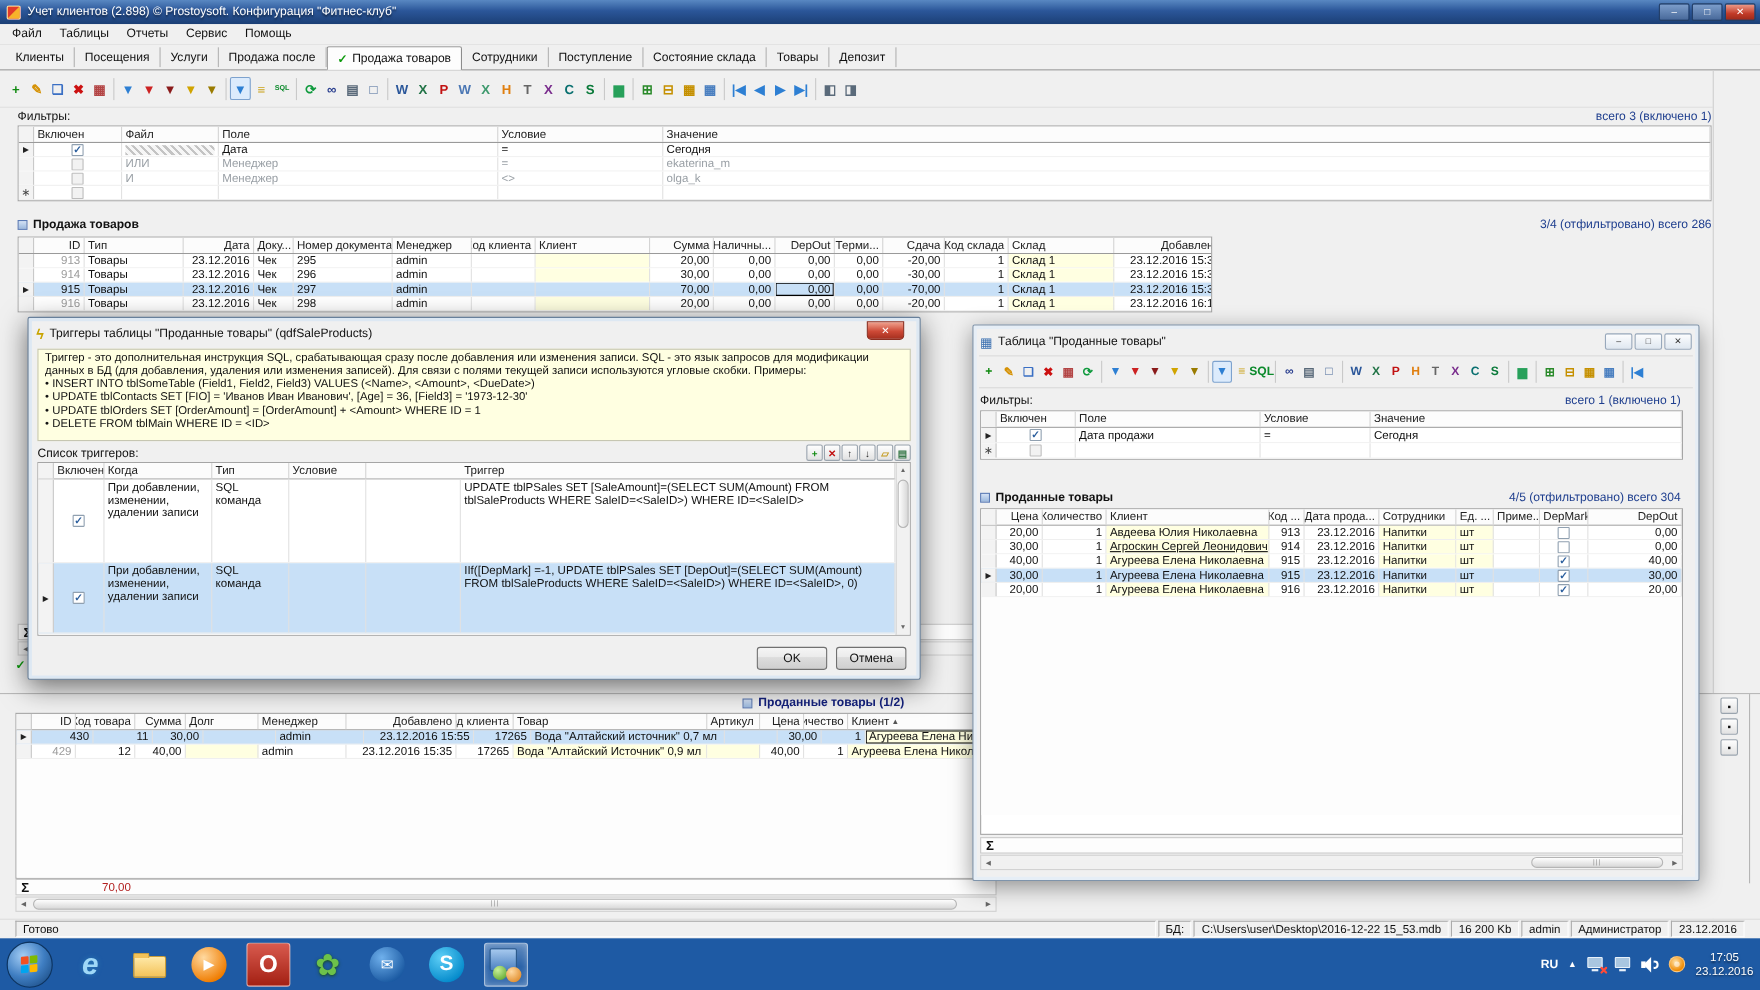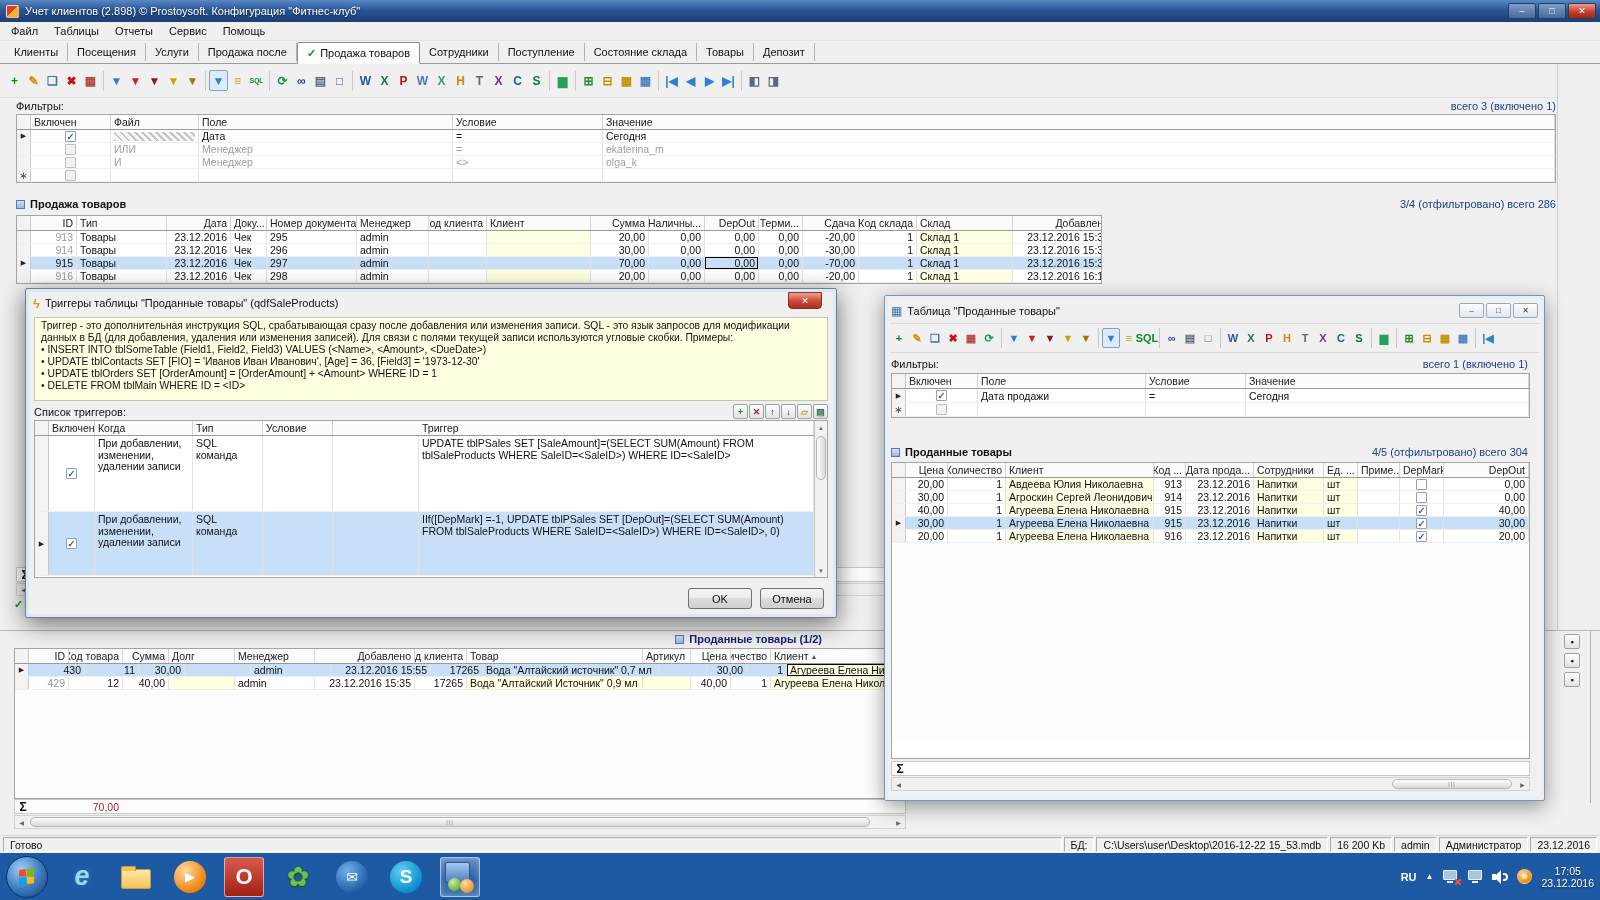--- a/index.html
+++ b/index.html
@@ -115,21 +115,21 @@
 
 
 #bottom-panel{position:absolute;left:0;top:630px;width:1600px;height:205px;background:#f0f0f0;
  border-top:1px solid #b9b9b9;z-index:10}
 #bottom-header{position:absolute;right:778px;top:2px;display:flex;align-items:center;font-weight:bold;color:#14217c}
 #bp-sidebtns{position:absolute;left:1564px;top:3px;display:flex;flex-direction:column;gap:4px}
 #bp-vline{position:absolute;left:1590px;top:0;width:1px;height:172px;background:#b5b5b5}
 
 
 #statusbar{position:absolute;left:0;top:835px;width:1600px;height:18px;background:#f0f0f0;border-top:1px solid #d8d8d8;
- display:flex;align-items:center;padding:0 3px;gap:2px;font-size:10.5px}
+ display:flex;align-items:center;padding:0 14px;gap:2px;font-size:10.5px}
 .seg{height:15px;display:flex;align-items:center;padding:0 6px;white-space:nowrap;
  border:1px solid;border-color:#ababab #fdfdfd #fdfdfd #ababab}
 #status-ready{flex:1}
 
 
 #taskbar{position:absolute;left:0;top:853px;width:1600px;height:47px;display:flex;align-items:center;gap:14px;
  padding:0 6px;background:linear-gradient(180deg,#71aade 0%,#3d7dbd 12%,#1f5da6 46%,#144а8a 50%,#1c58a0 88%,#2f6fb2 100%);
  background-color:#1e5aa4}
 .tb-ico{width:40px;height:40px;display:flex;align-items:center;justify-content:center;border-radius:3px;flex:none}
 .glass{border:1px solid rgba(255,255,255,.55);background:linear-gradient(rgba(255,255,255,.3),rgba(255,255,255,.06) 55%,rgba(255,255,255,.16));
@@ -1250,21 +1250,21 @@
         </div>
       </div>
       <div class="g-r" style="height: 13px;">
         <div class="g-m"></div>
         <div class="g-c ar" style="width: 42px; min-width: 42px;">
           <span>30,00</span>
         </div>
         <div class="g-c ar" style="width: 58px; min-width: 58px;">
           <span>1</span>
         </div>
-        <div class="g-c yellow" style="width: 148px; min-width: 148px;">
+        <div class="g-c yellow" style="width: 148px; min-width: 148px; text-decoration: underline;">
           <span>Агроскин Сергей Леонидович</span>
         </div>
         <div class="g-c ar" style="width: 32px; min-width: 32px;">
           <span>914</span>
         </div>
         <div class="g-c ar" style="width: 68px; min-width: 68px;">
           <span>23.12.2016</span>
         </div>
         <div class="g-c yellow" style="width: 70px; min-width: 70px;">
           <span>Напитки</span>

